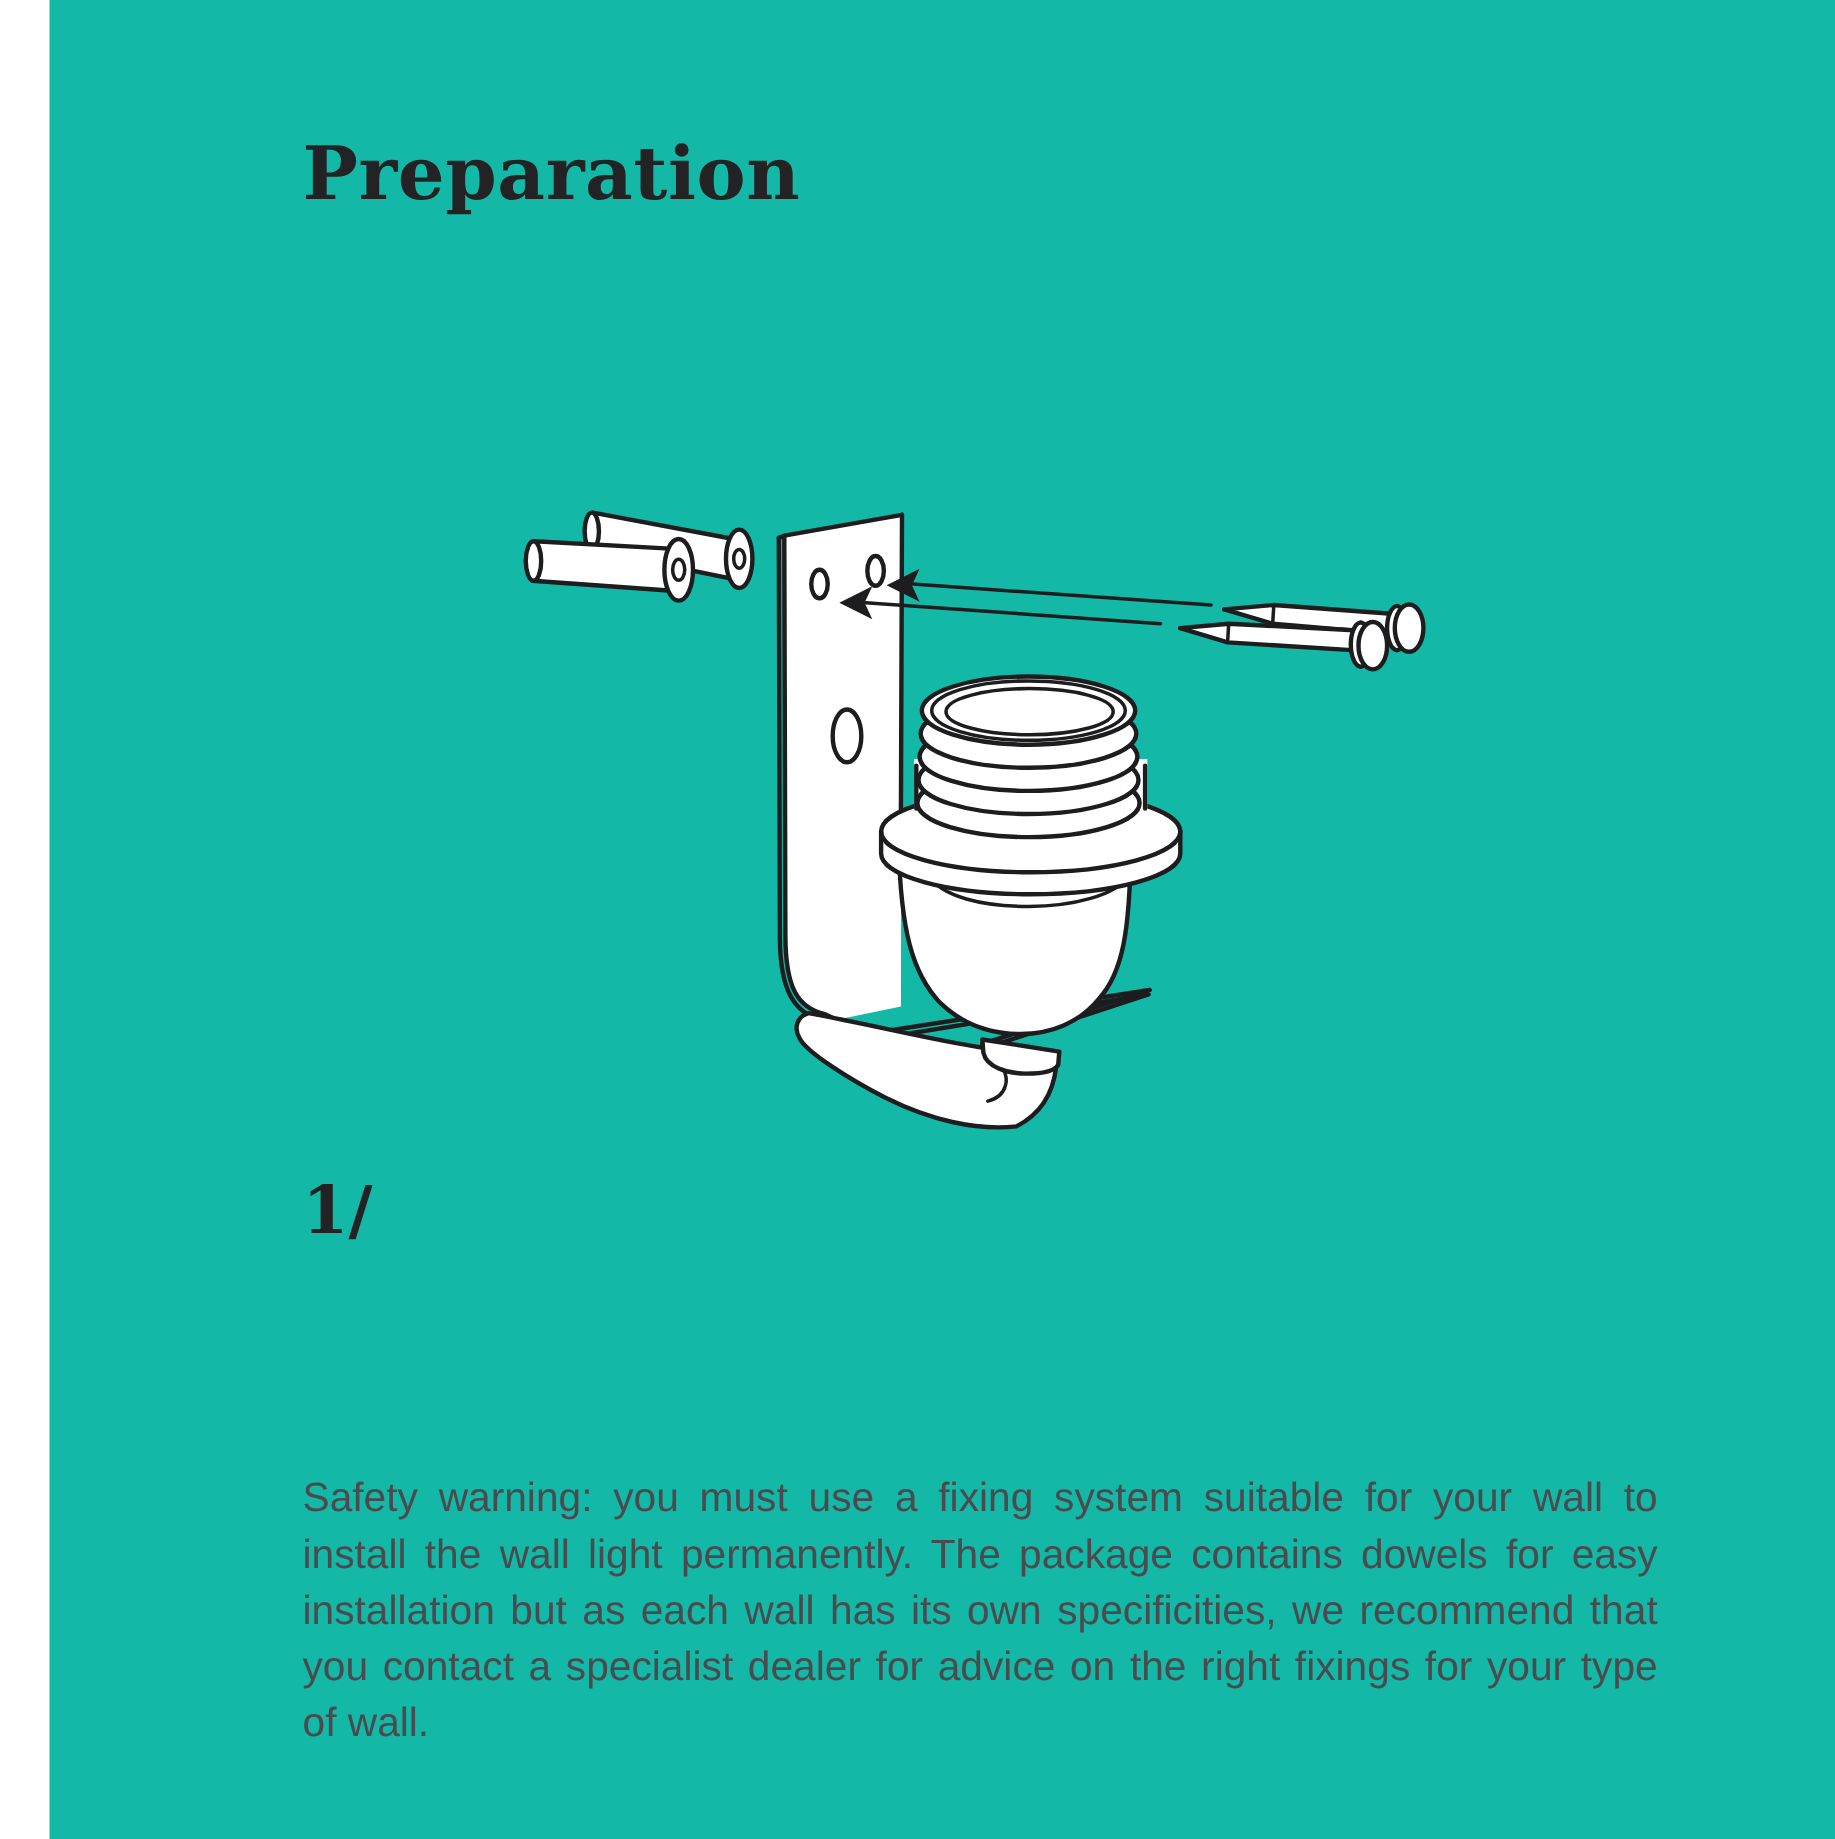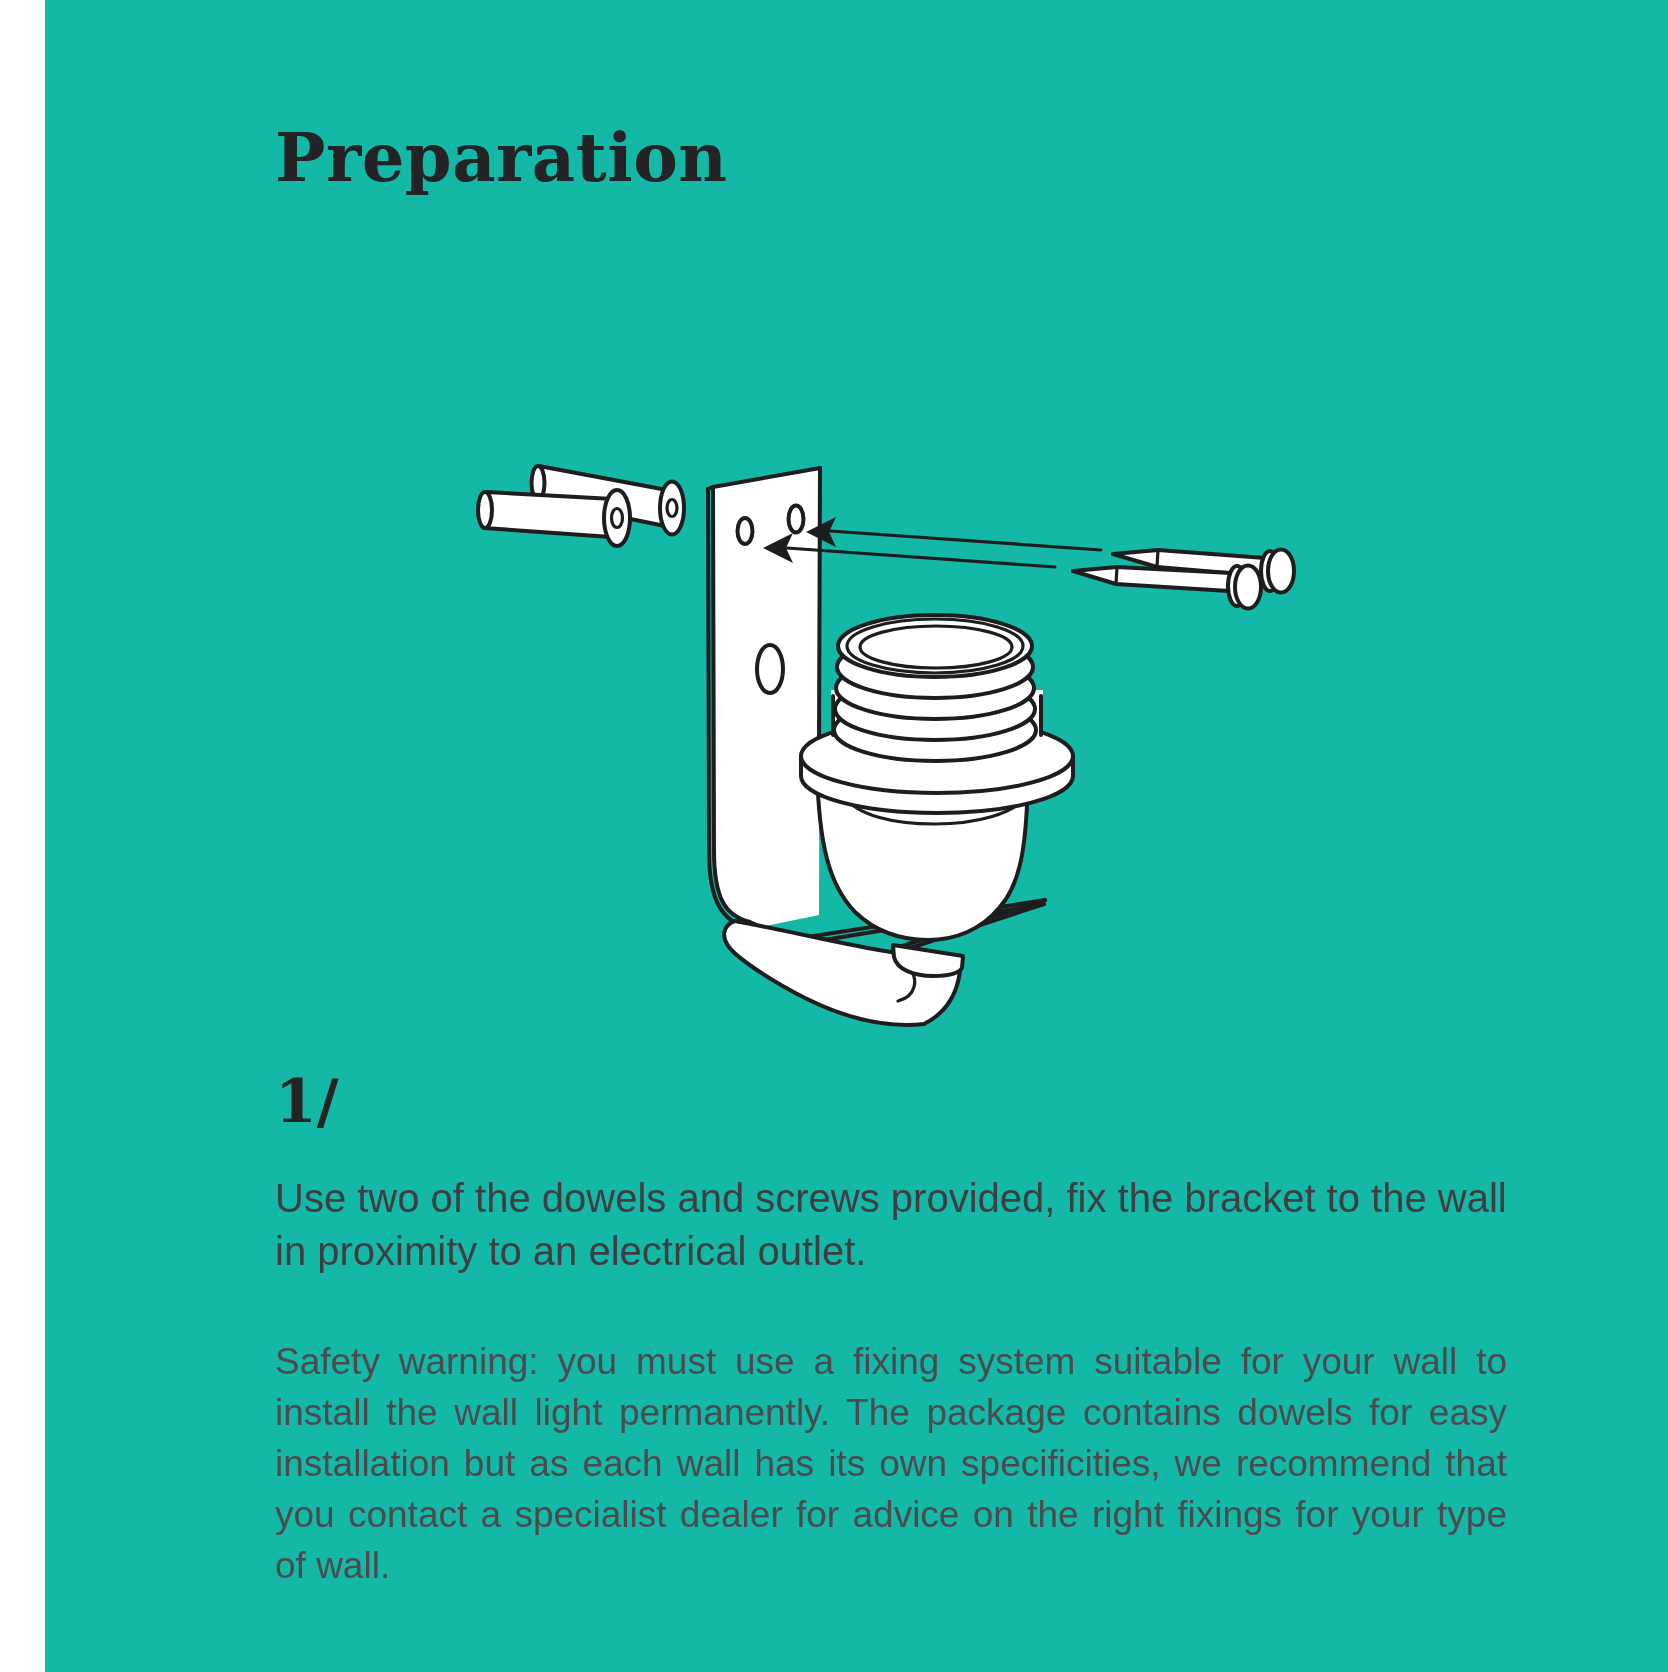--- a/index.html
+++ b/index.html
@@ -165,17 +165,16 @@
       <path class="ln" d="M648,171 L691,184 L804,191"></path>
       <path class="lnthin" d="M692,167 L691,184"></path>
       <path class="ln" d="M806,173 L812,166 M804,191 L812,206"></path>
       <ellipse class="wh" cx="812" cy="186" rx="9" ry="20"></ellipse>
       <ellipse class="wh" cx="823" cy="187" rx="13" ry="21.5"></ellipse>
     </g>
   </svg>
 
   <div class="step-number">1/</div>
 
-  <div class="step-text">Use two of the dowels and screws provided, fix the bracket to the wall in proximity to an electrical outlet.</div>
 
   <div class="safety-note">Safety warning: you must use a fixing system suitable for your wall to install the wall light permanently. The package contains dowels for easy installation but as each wall has its own specificities, we recommend that you contact a specialist dealer for advice on the right fixings for your type of wall.</div>
 
 </div>
 
 </body></html>

